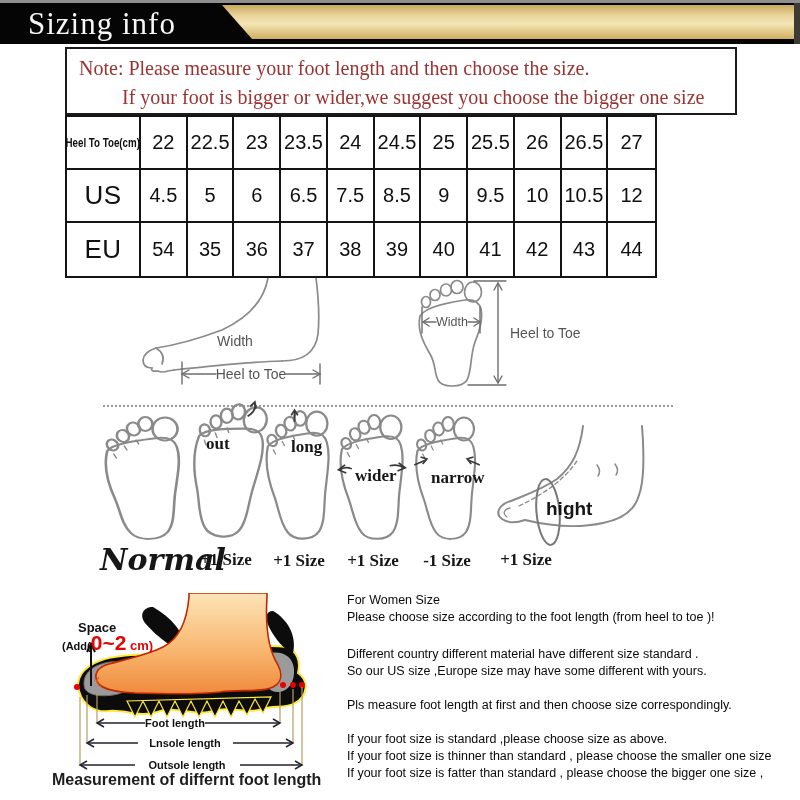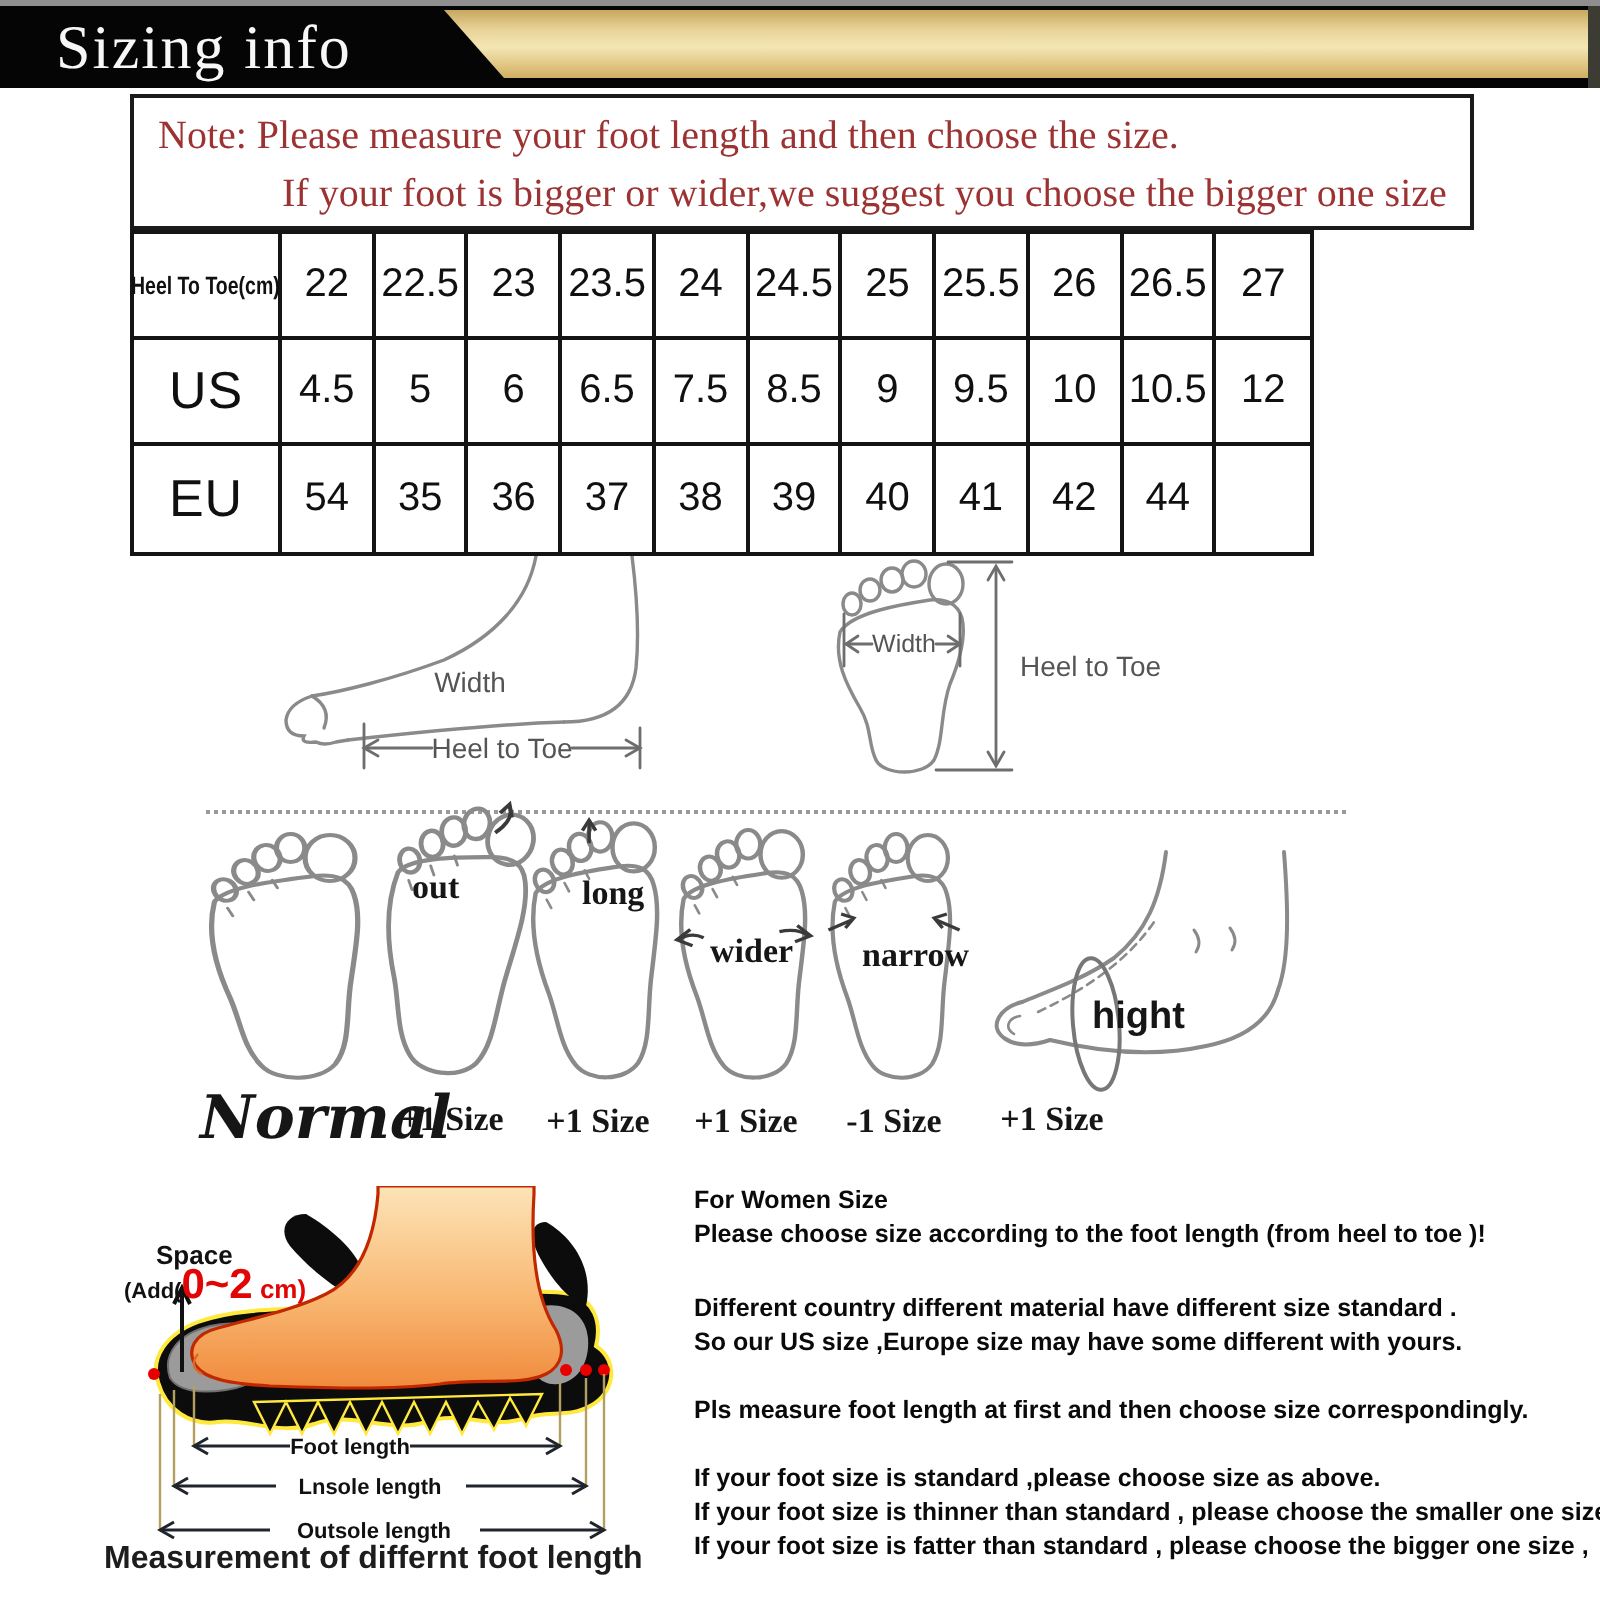--- a/index.html
+++ b/index.html
@@ -14,21 +14,21 @@
         clip-path:polygon(0 0,100% 0,100% 100%,30px 100%);}
   .banner-edge{position:absolute;right:0;top:0;width:6px;height:100%;background:#3c3c34;}
   .title{position:absolute;left:28px;top:3px;margin:0;font-family:"Liberation Serif",serif;
          font-weight:400;font-size:31px;color:#f7f7f7;letter-spacing:1px;}
 
   
   .note{position:absolute;left:65px;top:47px;width:672px;height:68px;box-sizing:border-box;
         border:2px solid #1b1b1b;background:#fff;}
   .note p{margin:0;font-family:"Liberation Serif",serif;font-size:20px;color:#9c3232;line-height:29px;}
   .nl1{padding:5px 0 0 12px;}
-  .nl2{padding-left:74px;}
+  .nl2{padding-left:55px;}
 
   
   .sizetable{position:absolute;left:65px;top:115px;width:592px;height:163px;box-sizing:border-box;
              border:2.5px solid #141414;display:grid;
              grid-template-columns:74px repeat(11,1fr);grid-template-rows:repeat(3,1fr);background:#fff;}
   .cell{border-right:2px solid #141414;border-bottom:2px solid #141414;display:flex;
         align-items:center;justify-content:center;font-size:20px;color:#101010;}
   .cell:nth-child(12n){border-right:none;}
   .cell:nth-child(n+25){border-bottom:none;}
   .rlabel-big{font-size:26px;letter-spacing:.5px;}
@@ -59,21 +59,21 @@
   .shoe text{font-family:"Liberation Sans",sans-serif;font-weight:bold;font-size:11px;fill:#111;}
   .space-label{position:absolute;left:62px;top:620px;line-height:15px;white-space:nowrap;}
   .space-word{display:block;padding-left:16px;font-weight:bold;font-size:13px;color:#111;}
   .space-pre{font-weight:bold;font-size:11px;color:#111;}
   .space-val{font-weight:bold;font-size:21px;color:#e20505;text-align:right;}
   .space-suf{font-weight:bold;font-size:13px;color:#e20505;}
   .shoe-caption{position:absolute;left:52px;top:771px;font-weight:bold;font-size:16px;color:#1d1d1d;}
 
   
   .info{position:absolute;left:323px;top:592px;width:470px;}
-  .info p{margin:0;font-size:12.5px;font-weight:bold;color:#0a0a0a;line-height:17px;white-space:nowrap;padding-left:24px;}
+  .info p{margin:0;font-size:12.5px;font-weight:normal;color:#0a0a0a;line-height:17px;white-space:nowrap;padding-left:24px;}
   .info p.g20{margin-top:20px;}
   .info p.g17{margin-top:17px;}
 </style>
 </head>
 <body>
 
 <div class="page">
 
   <svg width="0" height="0" style="position:absolute" aria-hidden="true">
     <symbol id="fp" viewBox="0 0 70 130">
@@ -132,20 +132,21 @@
     <div class="cell rlabel-big">EU</div>
     <div class="cell">54</div>
     <div class="cell">35</div>
     <div class="cell">36</div>
     <div class="cell">37</div>
     <div class="cell">38</div>
     <div class="cell">39</div>
     <div class="cell">40</div>
     <div class="cell">41</div>
     <div class="cell">42</div>
+    <div class="cell">43</div>
     <div class="cell">44</div>
   </div>
 
   <svg class="measure" width="620" height="124" viewBox="0 0 620 124">
 
     <g class="stk">
       <path d="M178,0 C174,22 158,40 132,52 C105,62 80,68 66,70"></path>
       <path d="M66,70 Q54,74 53,82 Q53,90 62,90 Q60,94 68,93 Q72,95 78,93 L84,92"></path>
       <path d="M66,70 Q76,76 72,86"></path>
       <path d="M84,92 C120,88 160,84 192,83"></path>

